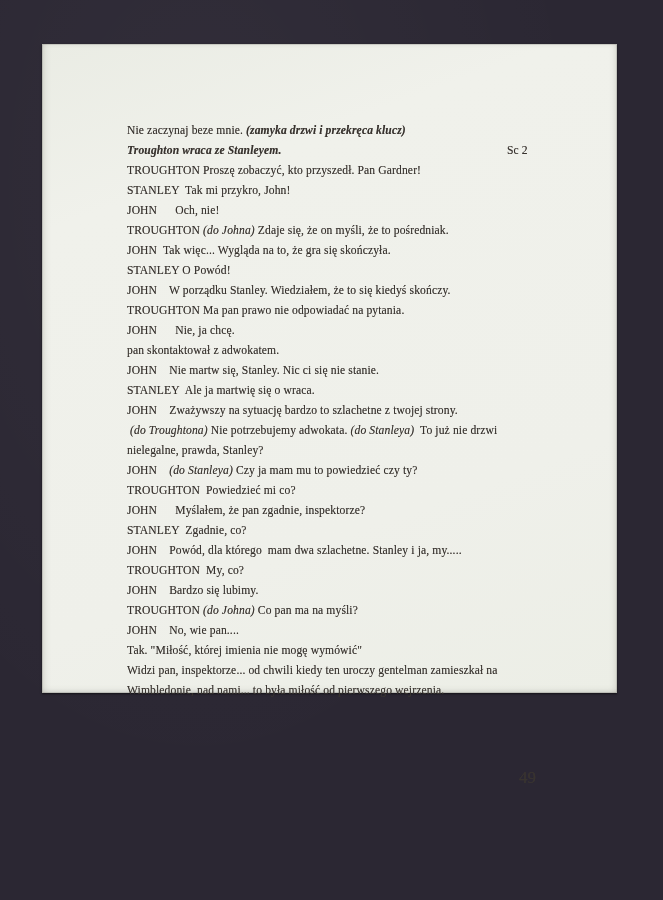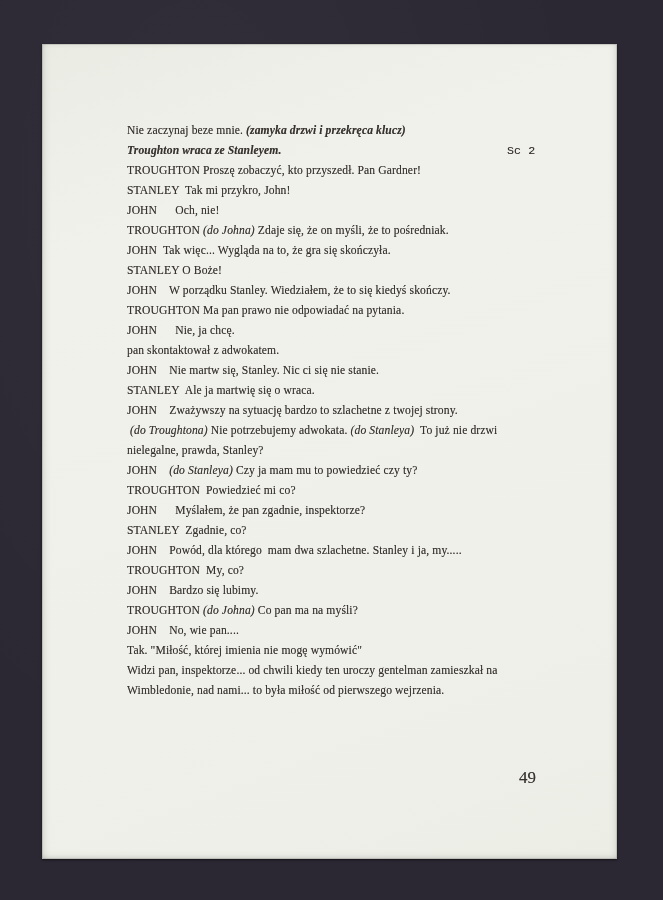--- a/index.html
+++ b/index.html
@@ -12,21 +12,21 @@
   }
   .scan-stage {
     position: absolute; inset: 0;
     background:
       radial-gradient(ellipse at 30% 20%, rgba(255,255,255,0.03), rgba(0,0,0,0) 60%),
       var(--bg, #2b2733);
   }
   .paper {
     position: absolute;
     left: 42px; top: 44px;
-    width: 575px; height: 815px;
+    width: 575px; height: 649px;
     background:
       linear-gradient(160deg, #eaece4 0%, #f0f1eb 22%, #eff0ea 70%, #ecEEe6 100%),
       var(--paper, #eff0ea);
     box-shadow:
       inset 0 0 0 1px rgba(110,110,100,0.22),
       inset 5px 0 10px -6px rgba(90,90,82,0.35),
       inset 0 -4px 8px -5px rgba(90,90,82,0.30),
       inset -4px 0 8px -5px rgba(90,90,82,0.28),
       0 1px 2px rgba(0,0,0,0.55);
   }
@@ -45,21 +45,20 @@
     height: 20px;
     white-space: pre;
   }
   .seg-n  { font-style: normal; }
   .seg-i  { font-style: italic; }
   .seg-bi { font-style: italic; font-weight: bold; }
   .right-label {
     position: absolute;
     left: 380px; top: 0;
     white-space: pre;
-    font-family: Liberation Mono, monospace;
   }
   .page-number {
     position: absolute;
     left: 477px; top: 724px;
     font-size: 17px;
     line-height: 20px;
     color: var(--ink, #38332f);
     text-shadow: 0 0 0.5px rgba(70,64,58,0.55);
   }
 </style>
@@ -69,21 +68,21 @@
 <div class="scan-stage">
   <div class="paper">
     <div class="text-block">
         <div class="line"><span class="seg-n">Nie zaczynaj beze mnie. </span><span class="seg-bi">(zamyka drzwi i przekręca klucz)</span></div>
         <div class="line"><span class="seg-bi">Troughton wraca ze Stanleyem.</span><span class="right-label seg-n">Sc 2</span></div>
         <div class="line"><span class="seg-n">TROUGHTON Proszę zobaczyć, kto przyszedł. Pan Gardner!</span></div>
         <div class="line"><span class="seg-n">STANLEY  Tak mi przykro, John!</span></div>
         <div class="line"><span class="seg-n">JOHN      Och, nie!</span></div>
         <div class="line"><span class="seg-n">TROUGHTON </span><span class="seg-i">(do Johna)</span><span class="seg-n"> Zdaje się, że on myśli, że to pośredniak.</span></div>
         <div class="line"><span class="seg-n">JOHN  Tak więc... Wygląda na to, że gra się skończyła.</span></div>
-        <div class="line"><span class="seg-n">STANLEY O Boże!</span></div>
+        <div class="line"><span class="seg-n">STANLEY O Powód!</span></div>
         <div class="line"><span class="seg-n">JOHN    W porządku Stanley. Wiedziałem, że to się kiedyś skończy.</span></div>
         <div class="line"><span class="seg-n">TROUGHTON Ma pan prawo nie odpowiadać na pytania.</span></div>
         <div class="line"><span class="seg-n">JOHN      Nie, ja chcę.</span></div>
         <div class="line"><span class="seg-n">pan skontaktował z adwokatem.</span></div>
         <div class="line"><span class="seg-n">JOHN    Nie martw się, Stanley. Nic ci się nie stanie.</span></div>
         <div class="line"><span class="seg-n">STANLEY  Ale ja martwię się o wraca.</span></div>
         <div class="line"><span class="seg-n">JOHN    Zważywszy na sytuację bardzo to szlachetne z twojej strony.</span></div>
         <div class="line"><span class="seg-n"> </span><span class="seg-i">(do Troughtona)</span><span class="seg-n"> Nie potrzebujemy adwokata. </span><span class="seg-i">(do Stanleya)</span><span class="seg-n">  To już nie drzwi</span></div>
         <div class="line"><span class="seg-n">nielegalne, prawda, Stanley?</span></div>
         <div class="line"><span class="seg-n">JOHN    </span><span class="seg-i">(do Stanleya)</span><span class="seg-n"> Czy ja mam mu to powiedzieć czy ty?</span></div>

